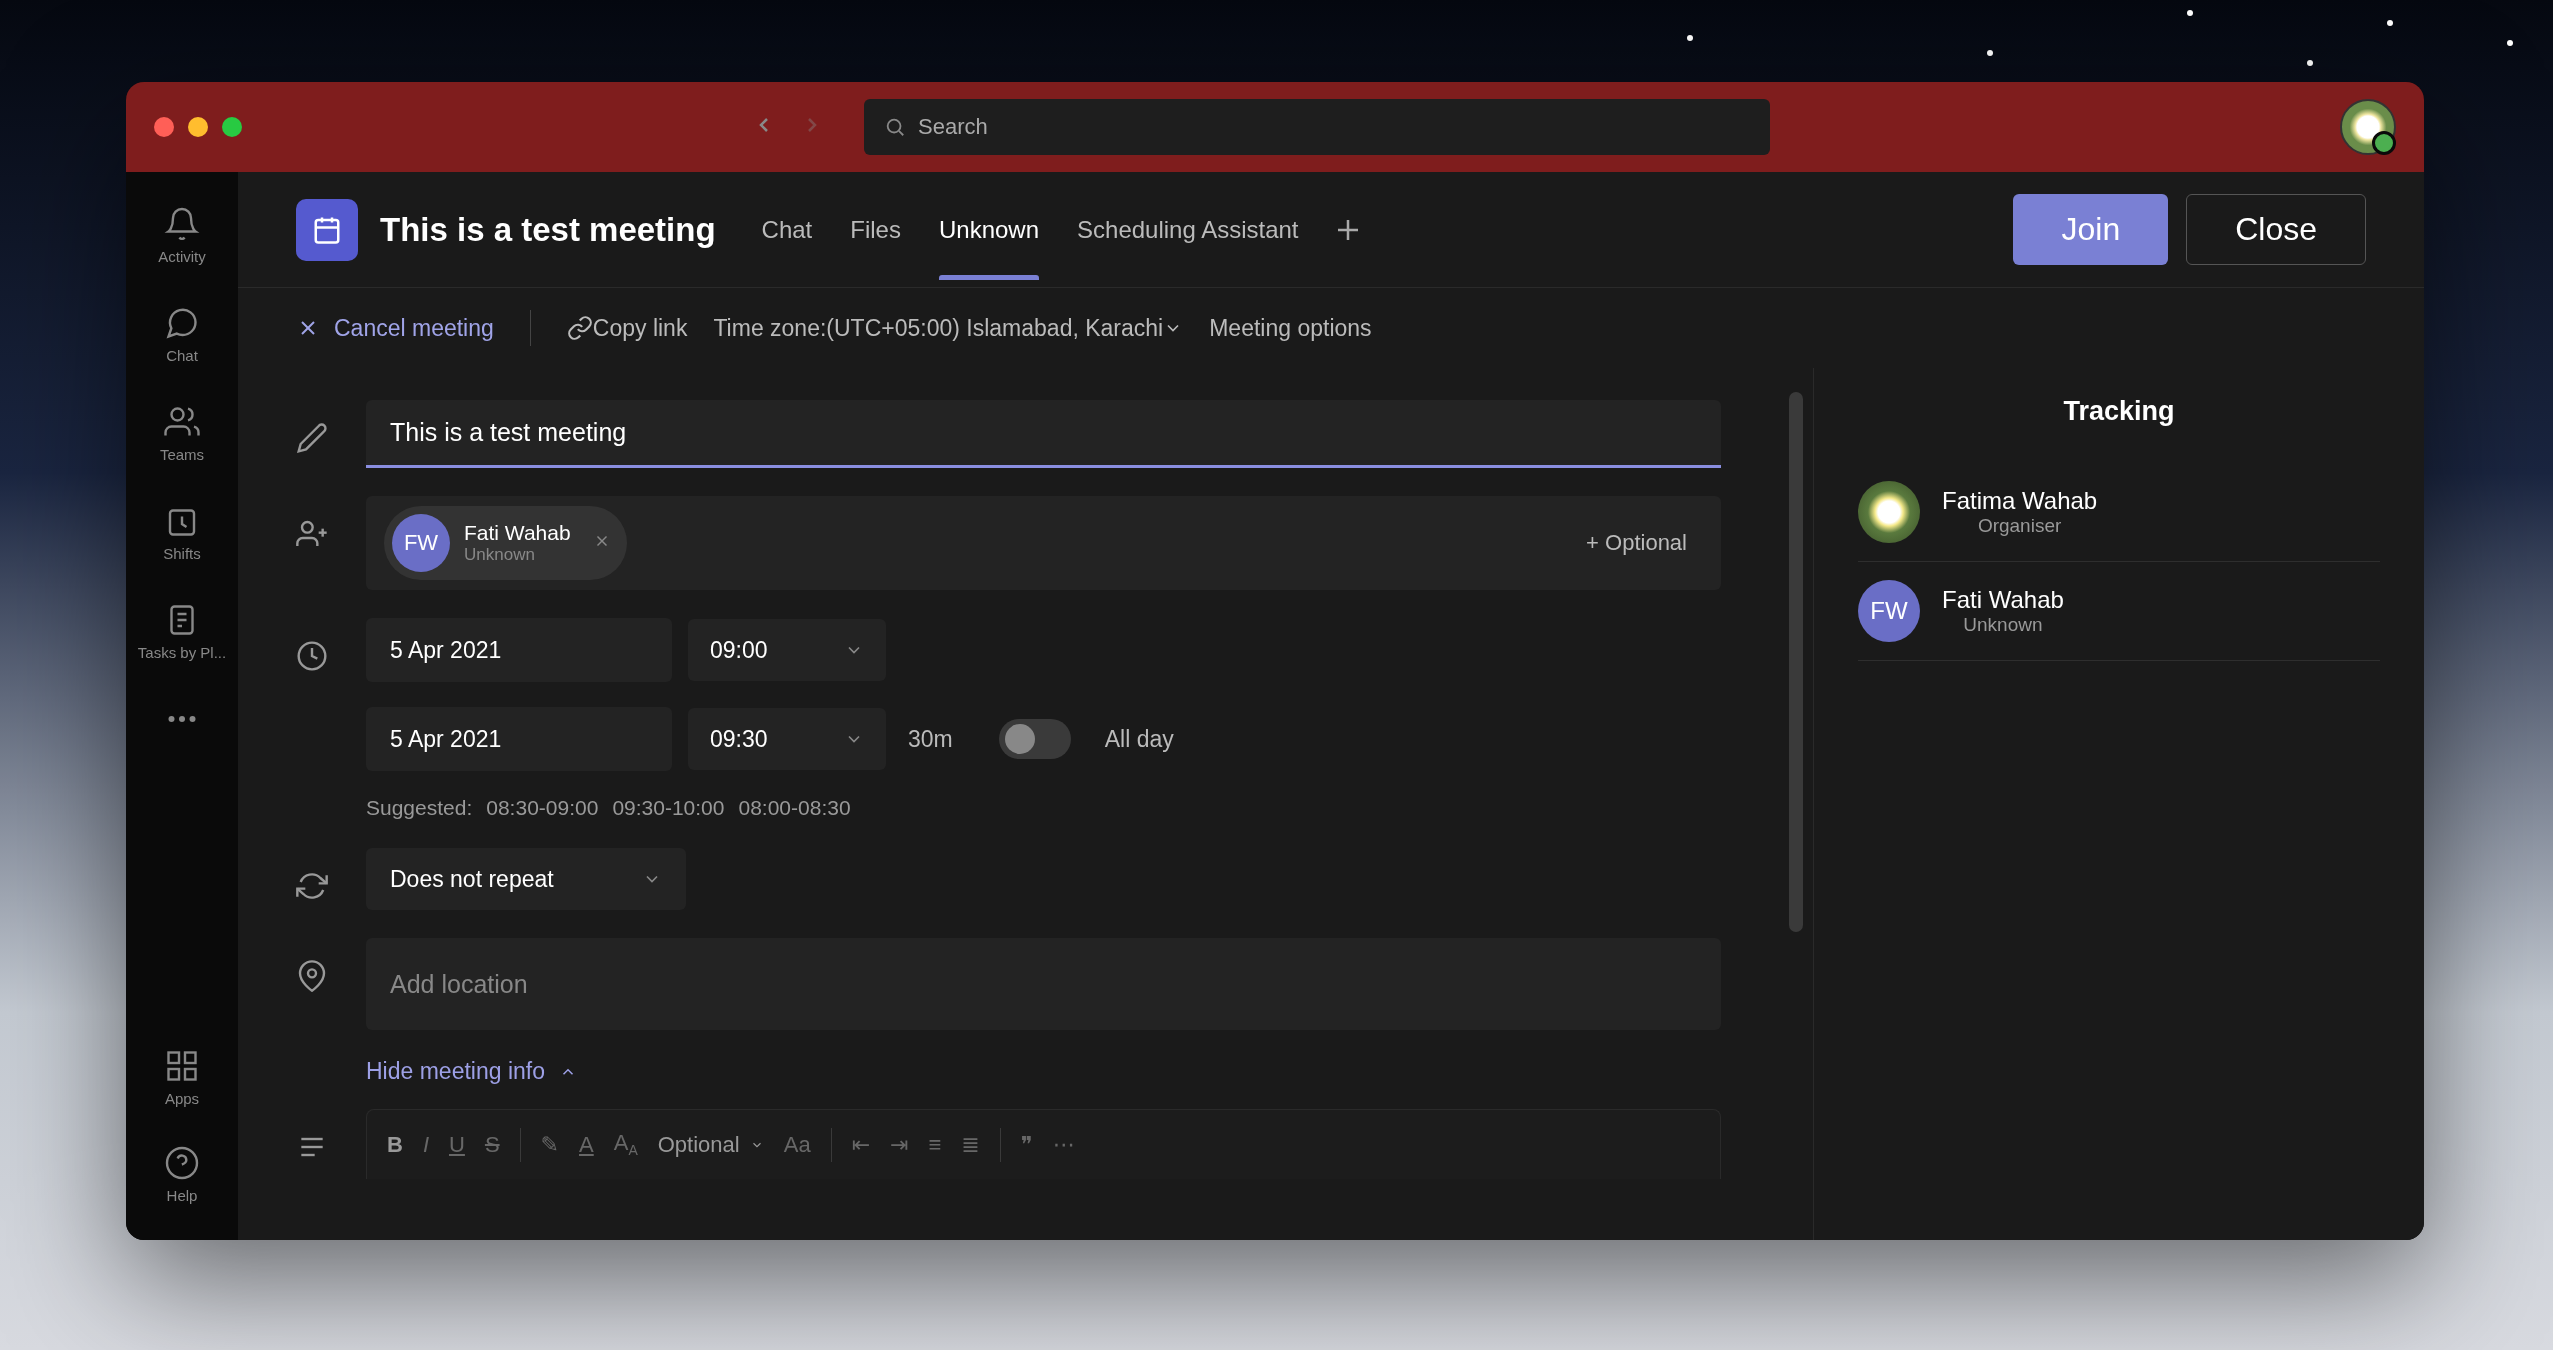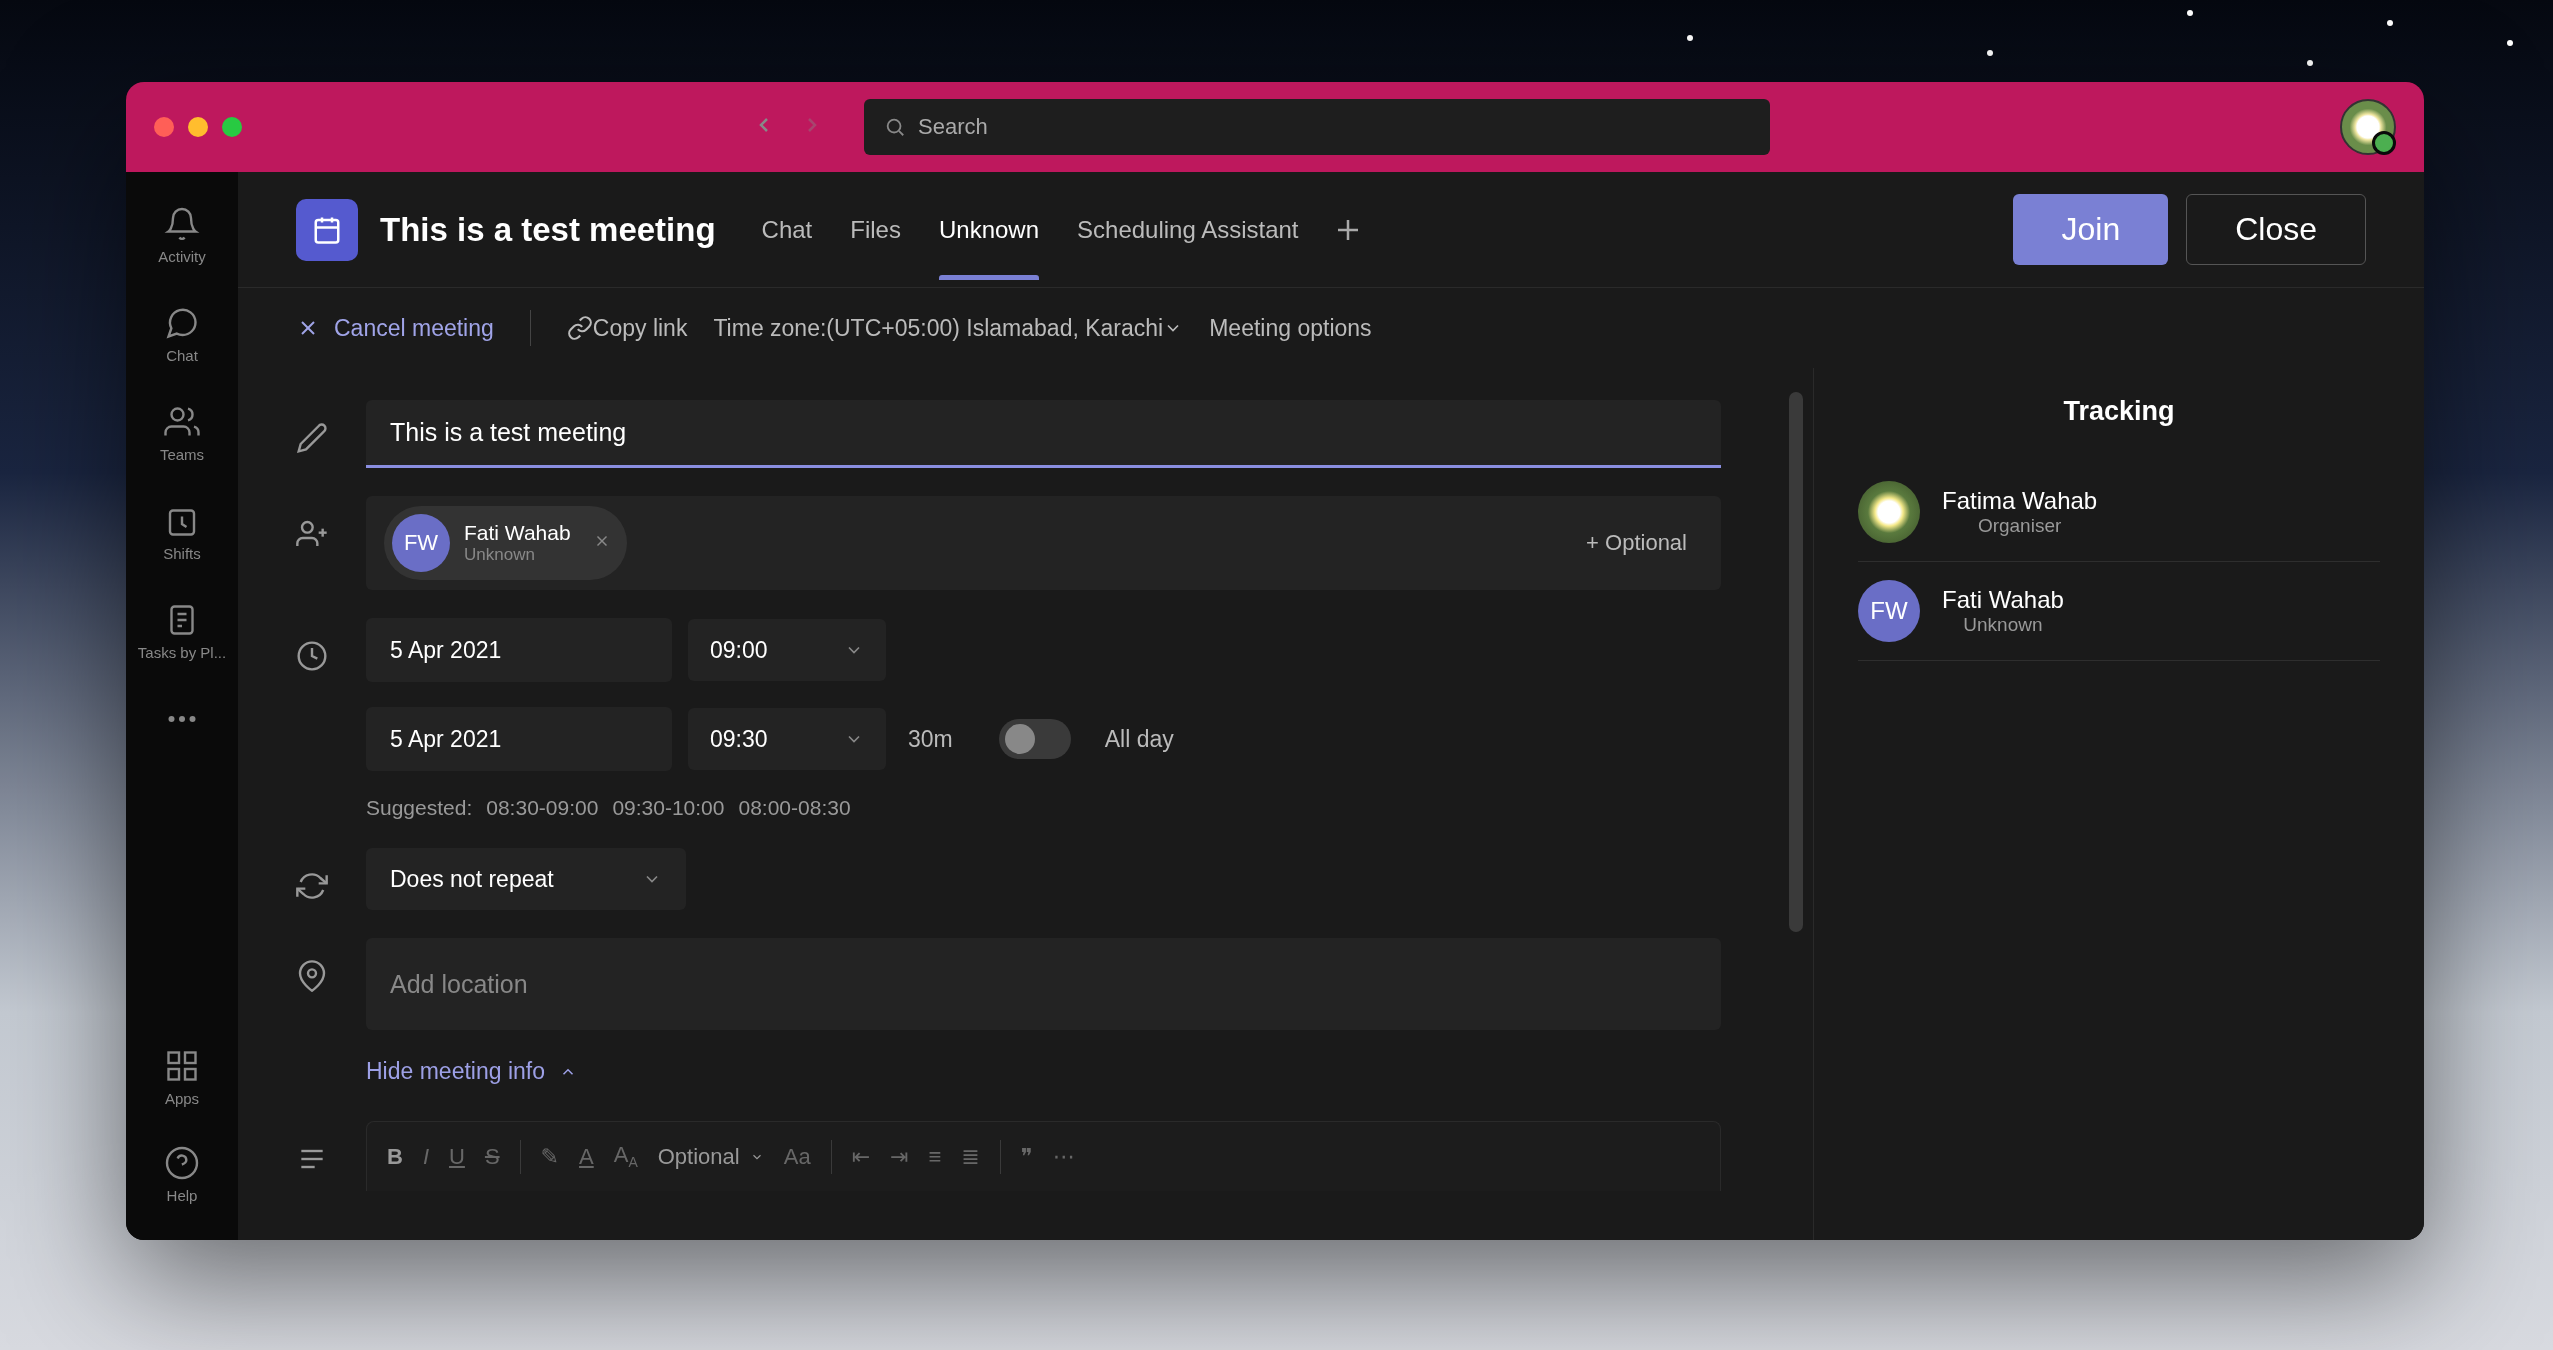--- a/index.html
+++ b/index.html
@@ -43,21 +43,21 @@
       background: #0f0f0f;
       border-radius: 18px;
       overflow: hidden;
       box-shadow: 0 40px 120px rgba(0,0,0,0.5);
     }
     .titlebar {
       height: 90px;
       display: flex;
       align-items: center;
       padding: 0 28px;
-      background: #be185d;
+      background: #7f1d1d;
     }
     .traffic-lights { display: flex; gap: 14px; margin-right: 50px; }
     .traffic-light { width: 20px; height: 20px; border-radius: 50%; }
     .traffic-light.red { background: #ff5f57; }
     .traffic-light.yellow { background: #ffbd2e; }
     .traffic-light.green { background: #28ca42; }
     .nav-arrows { display: flex; gap: 24px; margin-left: 460px; margin-right: 40px; }
     .nav-arrow { color: #888; }
     .nav-arrow svg { width: 24px; height: 24px; }
     .search-box {
@@ -296,21 +296,21 @@
       width: 100%;
       height: 92px;
       background: #232323;
       border-radius: 6px;
       padding: 0 24px;
       color: #888;
       font-size: 25px;
       display: flex;
       align-items: center;
     }
-    .hide-link { color: #9da0e6; font-size: 23px; display: flex; align-items: center; gap: 14px; margin-bottom: 36px; cursor: pointer; margin-left: 70px;}
+    .hide-link { color: #9da0e6; font-size: 23px; display: flex; align-items: center; gap: 14px; margin-bottom: 24px; cursor: pointer; margin-left: 70px;}
     .editor-toolbar {
       height: 70px;
       background: #1c1c1c;
       border: 1px solid #2a2a2a;
       border-bottom: none;
       border-radius: 8px 8px 0 0;
       display: flex;
       align-items: center;
       padding: 0 20px;
       gap: 20px;

